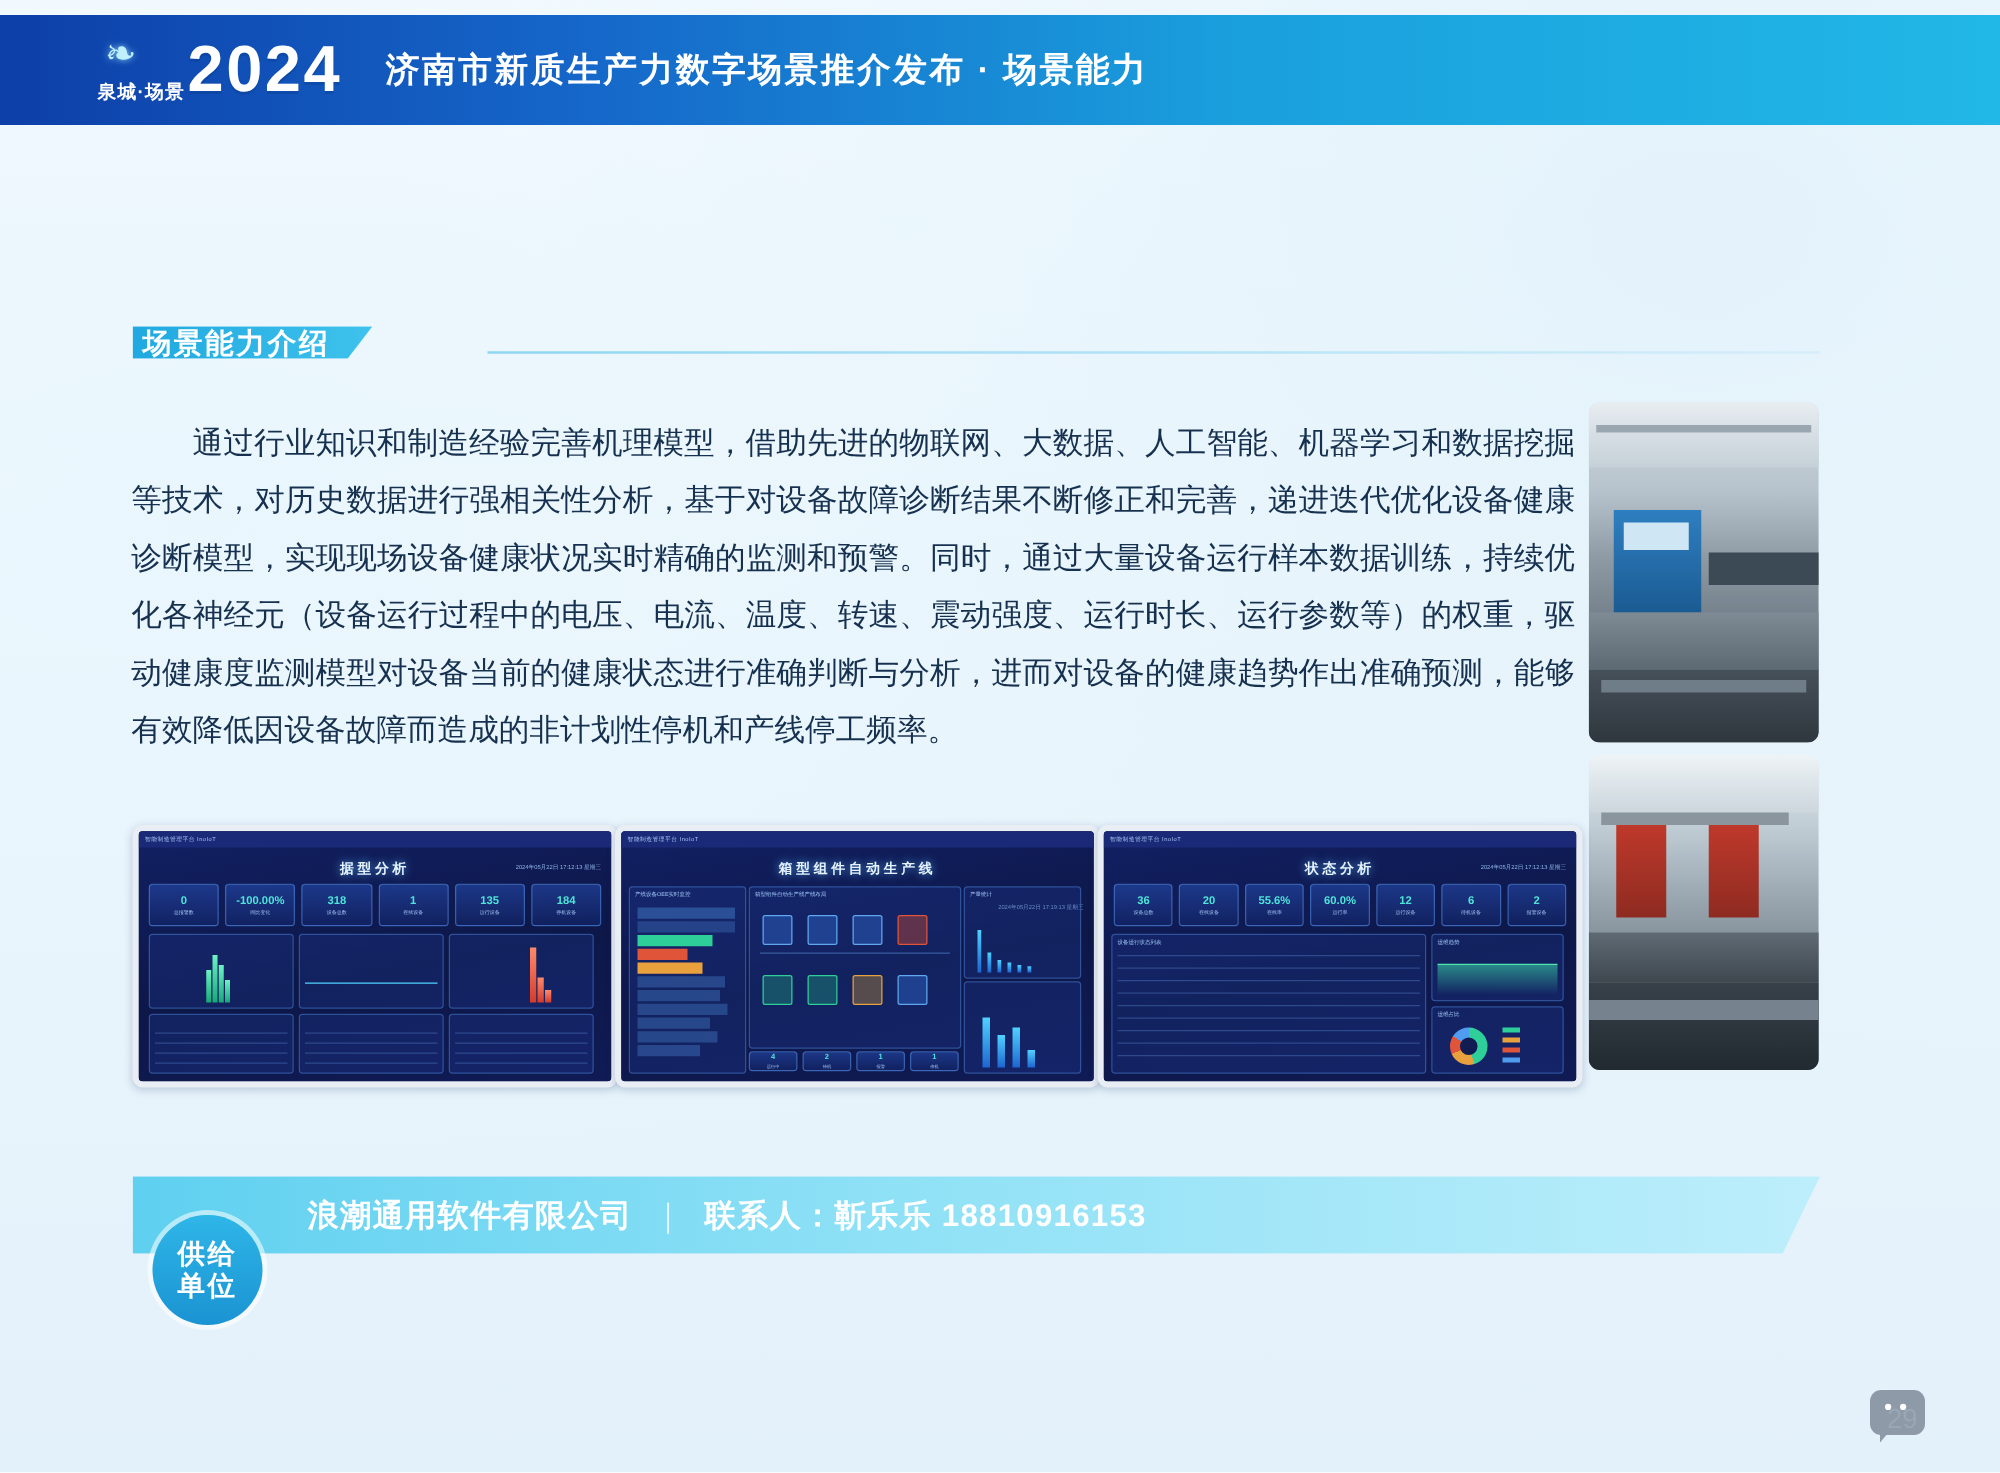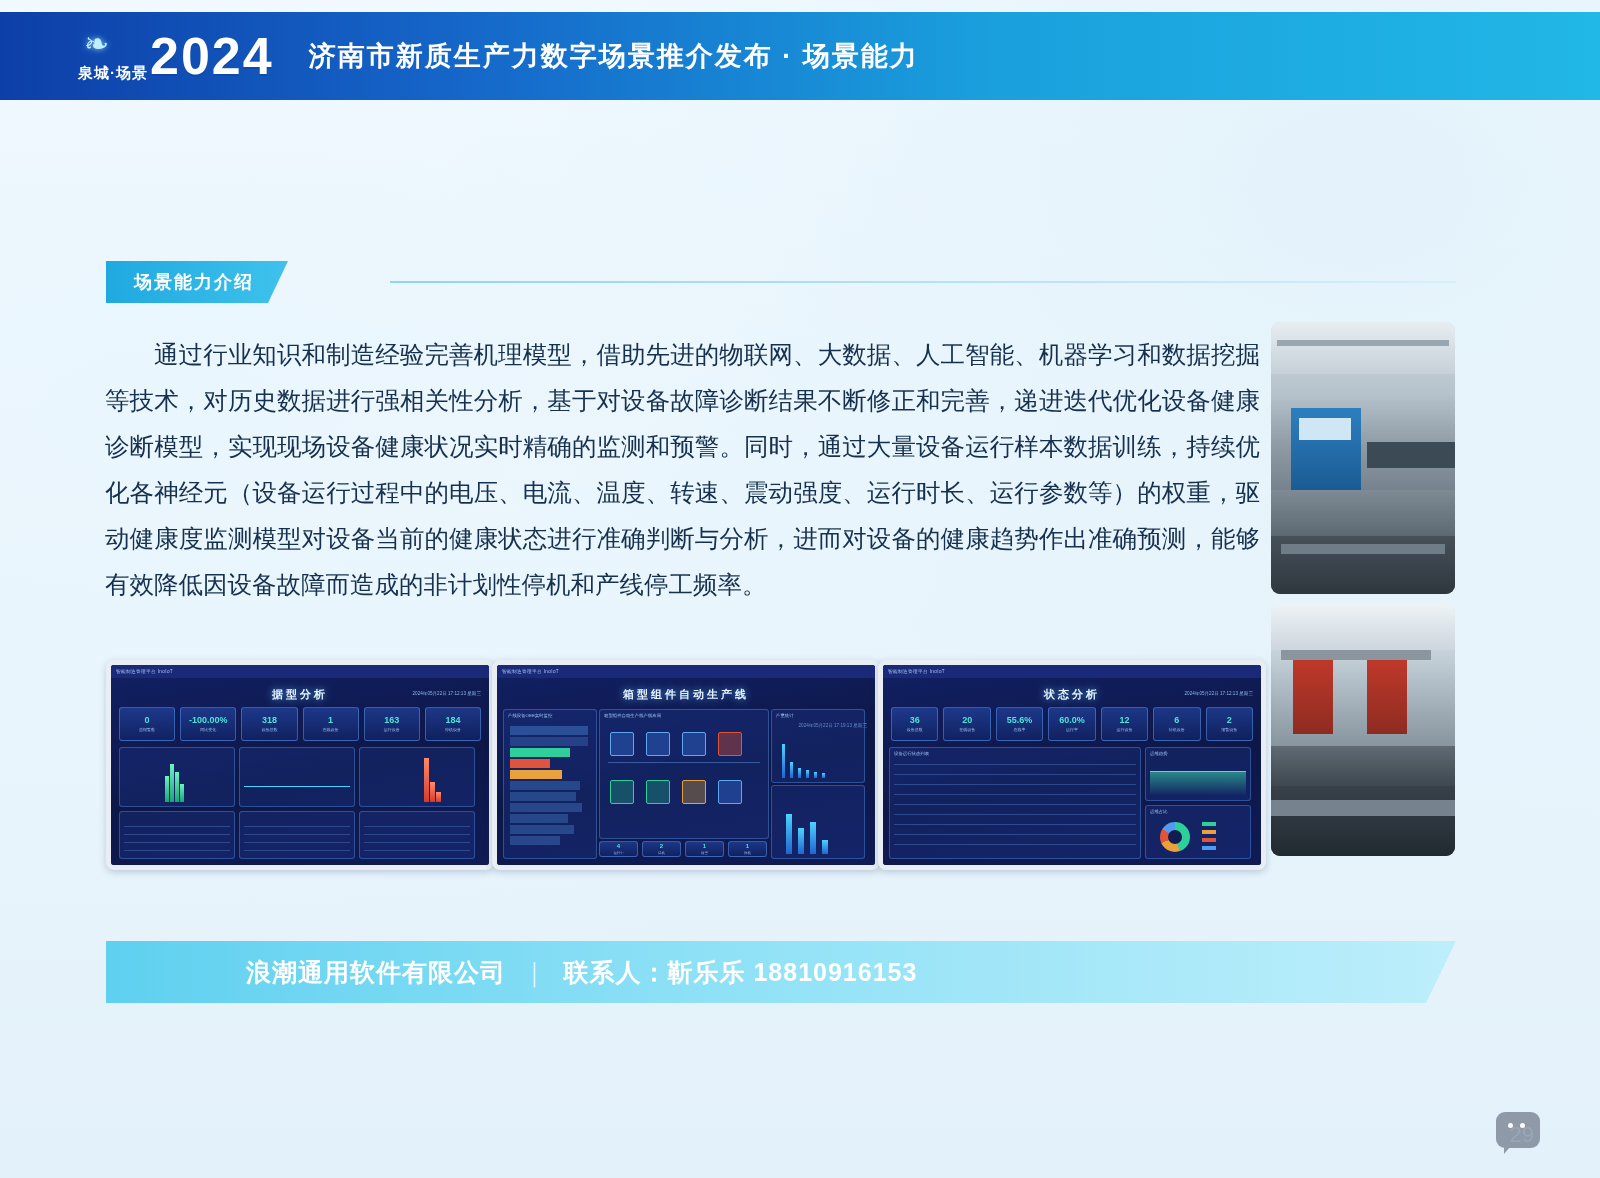--- a/index.html
+++ b/index.html
@@ -49,23 +49,23 @@
   }
   
   .main-title{
     position:absolute;left:0;top:160px;width:1600px;text-align:center;
     font-size:48px;font-weight:bold;letter-spacing:2px;
     background:linear-gradient(180deg,#1b6fd0 0%,#0e4fa6 100%);
     -webkit-background-clip:text;background-clip:text;color:#10509f;
   }
   
   .tag{
-    position:absolute;height:42px;display:flex;align-items:center;
-    color:#fff;font-size:18px;font-weight:bold;letter-spacing:2px;
-    padding:0 34px 0 28px;
+    position:absolute;height:26px;display:flex;align-items:center;
+    color:#fff;font-size:23px;font-weight:bold;letter-spacing:2px;
+    padding:0 34px 0 8px;
     background:linear-gradient(90deg,#1fa9e0 0%,#3fc2ec 100%);
     clip-path:polygon(0 0,100% 0,calc(100% - 20px) 100%,0 100%);
   }
   .tag-line{
     position:absolute;height:2px;
     background:linear-gradient(90deg,#8fd6f2,#d7eefa);
   }
   
   .para{
     position:absolute;left:105px;top:332px;width:1155px;
@@ -209,21 +209,21 @@
       </div>
       <div class="kpi">
         <span class="kv">318</span>
         <span class="kl">设备总数</span>
       </div>
       <div class="kpi">
         <span class="kv">1</span>
         <span class="kl">在线设备</span>
       </div>
       <div class="kpi">
-        <span class="kv">163</span>
+        <span class="kv">135</span>
         <span class="kl">运行设备</span>
       </div>
       <div class="kpi">
         <span class="kv">184</span>
         <span class="kl">停机设备</span>
       </div>
     </div>
     <div class="panel" style="left:8px;top:82px;width:114px;height:58px;">
       <div class="spark">
         <div class="bar g" style="left:46px;height:38px;width:4px;"></div>
@@ -407,20 +407,24 @@
   </div>
 
 
   <div class="sup-bar">
     <div class="sup-text">
       <span>浪潮通用软件有限公司</span>
       <span class="sup-div">｜</span>
       <span>联系人：靳乐乐 18810916153</span>
     </div>
   </div>
+  <div class="sup-badge">
+    <span>供给</span>
+    <span>单位</span>
+  </div>
 
   <div class="footer">
     <span class="wechat">
       <span class="e" style="left:12px;"></span>
         <span class="e" style="left:24px;"></span>
     </span>
   </div>
   <div class="pagenum">29</div>
 
 </div>

